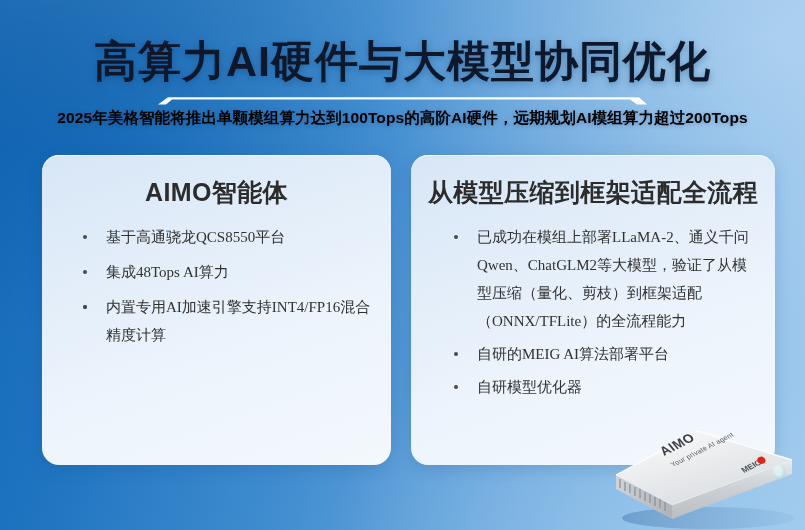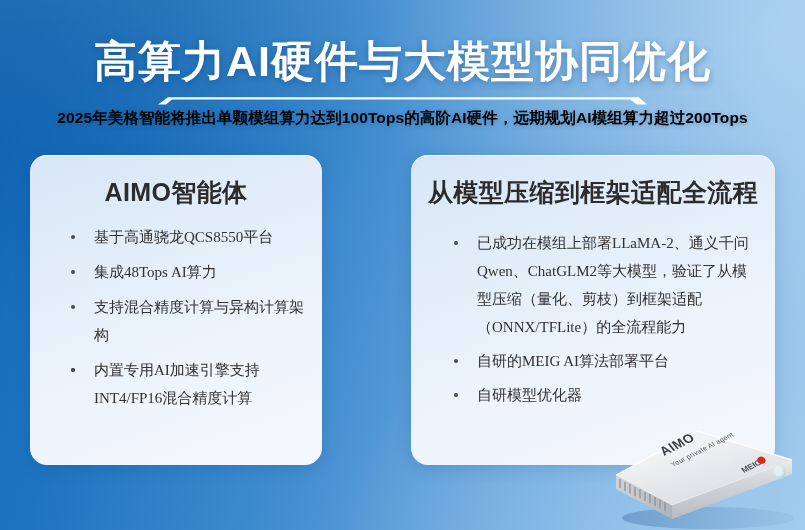--- a/index.html
+++ b/index.html
@@ -63,21 +63,21 @@
     height: 150px;
     background: linear-gradient(180deg, rgba(255,255,255,0.07) 0%, rgba(255,255,255,0.0) 100%);
   }
 
   
   .title {
     position: absolute;
     left: 0; right: 0;
     top: 38px;
     text-align: center;
-    color: #ffffff;
+    color: #0f172a;
     font-size: 43px;
     font-weight: bold;
     letter-spacing: 1px;
     line-height: 1.08;
     text-shadow: 0 2px 7px rgba(6,58,110,0.40);
     white-space: nowrap;
   }
 
   .divider {
     position: absolute;
@@ -105,21 +105,21 @@
     position: absolute;
     top: 155px;
     height: 310px;
     border-radius: 17px;
     background: linear-gradient(160deg, #d7e6f6 0%, #e2edf9 30%, #edf4fc 62%, #f3f8fd 100%);
     box-shadow: 0 4px 16px rgba(12,60,110,0.17),
                 inset 0 1px 0 rgba(255,255,255,0.85);
     box-sizing: border-box;
     overflow: hidden;
   }
-  .card-left  { left: 30px;  width: 292px; }
+  .card-left  { left: 42px;  width: 349px; }
   .card-right { left: 411px; width: 364px; }
 
   .card-title {
     margin: 0;
     padding: 0;
     position: absolute;
     left: 10px; right: 10px;
     top: 21px;
     text-align: center;
     color: #2c2c2c;
@@ -142,21 +142,21 @@
   .card-right .bullets { left: 22px; right: 18px; }
 
   .bullet {
     position: relative;
     padding-left: 44px;
     color: #313131;
     font-size: 15px;
     line-height: 28px;
     margin-bottom: 7px;
   }
-  .card-right .bullet { margin-bottom: 5px; margin-top: 6px; }
+  .card-right .bullet { margin-bottom: 5px; }
 
   .bullet-dot {
     position: absolute;
     left: 21px;
     top: 12px;
     width: 4px;
     height: 4px;
     border-radius: 50%;
     background: #4a4a4a;
   }
@@ -192,24 +192,20 @@
   <div class="card card-left">
     <div class="card-title">AIMO智能体</div>
     <ul class="bullets">
       <li class="bullet">
         <span class="bullet-dot"></span>
         <span>基于高通骁龙QCS8550平台</span>
       </li>
       <li class="bullet">
         <span class="bullet-dot"></span>
         <span>集成48Tops AI算力</span>
-      </li>
-      <li class="bullet">
-        <span class="bullet-dot"></span>
-        <span>支持混合精度计算与异构计算架构</span>
       </li>
       <li class="bullet">
         <span class="bullet-dot"></span>
       </li>
       <li class="bullet">
         <span class="bullet-dot"></span>
         <span>内置专用AI加速引擎支持INT4/FP16混合精度计算</span>
       </li>
     </ul>
   </div>

